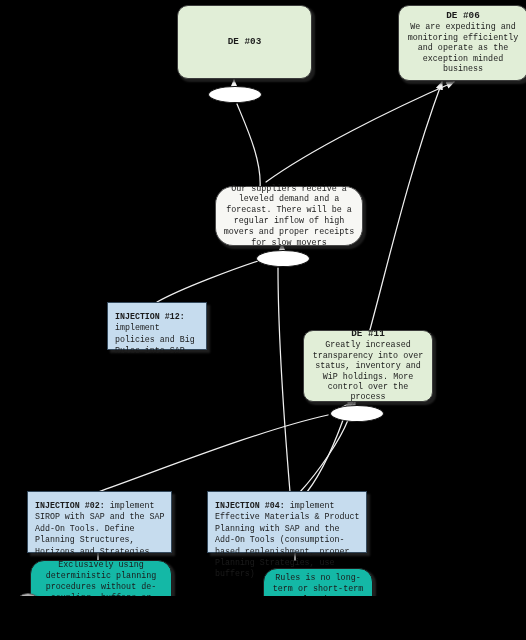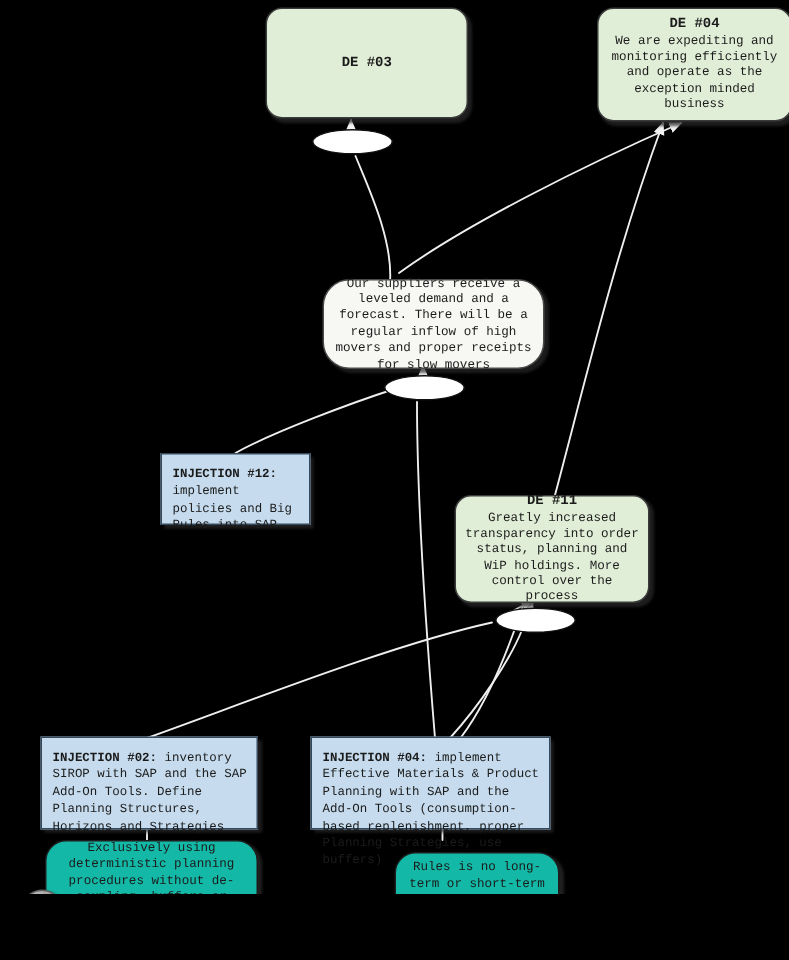--- a/index.html
+++ b/index.html
@@ -162,47 +162,47 @@
 
       <path d="M285,560 L285,552"></path>
     </g>
   </svg>
 
   <div class="node ebox" style="left:167px; top:5px; width:135px; height:74px;">
     <div class="ttl">DE #03</div>
   </div>
 
   <div class="node ebox" style="left:388px; top:5px; width:130px; height:76px;">
-    <div class="ttl">DE #04</div>
+    <div class="ttl">DE #06</div>
     <div class="txt">We are expediting and monitoring efficiently and operate as the exception minded business</div>
   </div>
 
   <div class="andnode" style="left:198px; top:86px; width:52px; height:15px;"></div>
 
   <div class="node wbox" style="left:205px; top:186px; width:148px; height:60px;border-radius:18px;">
     <div>Our suppliers receive a leveled demand and a forecast. There will be a regular inflow of high movers and proper receipts for slow movers</div>
   </div>
 
   <div class="andnode" style="left:246px; top:250px; width:52px; height:15px;"></div>
 
   <div class="node ibox" style="left:97px; top:302px; width:100px; height:48px;">
     <span style="font-weight:bold;">INJECTION #12:</span>
     <span>implement policies and Big Rules into SAP</span>
   </div>
 
-  <div class="node ebox" style="left:293px; top:330px; width:130px; height:72px;">
+  <div class="node ebox" style="left:293px; top:330px; width:130px; height:72px;border-radius:10px;">
     <div class="ttl">DE #11</div>
-    <div class="txt">Greatly increased transparency into order status, planning and WiP holdings. More control over the process</div>
+    <div class="txt">Greatly increased transparency into over status, inventory and WiP holdings. More control over the process</div>
   </div>
 
   <div class="andnode" style="left:320px; top:405px; width:52px; height:15px;"></div>
 
   <div class="node ibox" style="left:17px; top:491px; width:145px; height:62px;">
     <span style="font-weight:bold;text-align:center;">INJECTION #02:</span>
-    <span>inventory SIROP with SAP and the SAP Add-On Tools. Define Planning Structures, Horizons and Strategies</span>
+    <span>implement SIROP with SAP and the SAP Add-On Tools. Define Planning Structures, Horizons and Strategies</span>
   </div>
 
   <div class="node ibox" style="left:197px; top:491px; width:160px; height:62px;">
     <span style="font-weight:bold;">INJECTION #04:</span>
     <span>implement Effective Materials &amp; Product Planning with SAP and the Add-On Tools (consumption-based replenishment, proper Planning Strategies, use buffers)</span>
   </div>
 
   <div class="node ubox" style="left:20px; top:560px; width:142px; height:54px;">
     <div>Exclusively using deterministic planning procedures without de-coupling, buffers or Demand leveling</div>
   </div>

